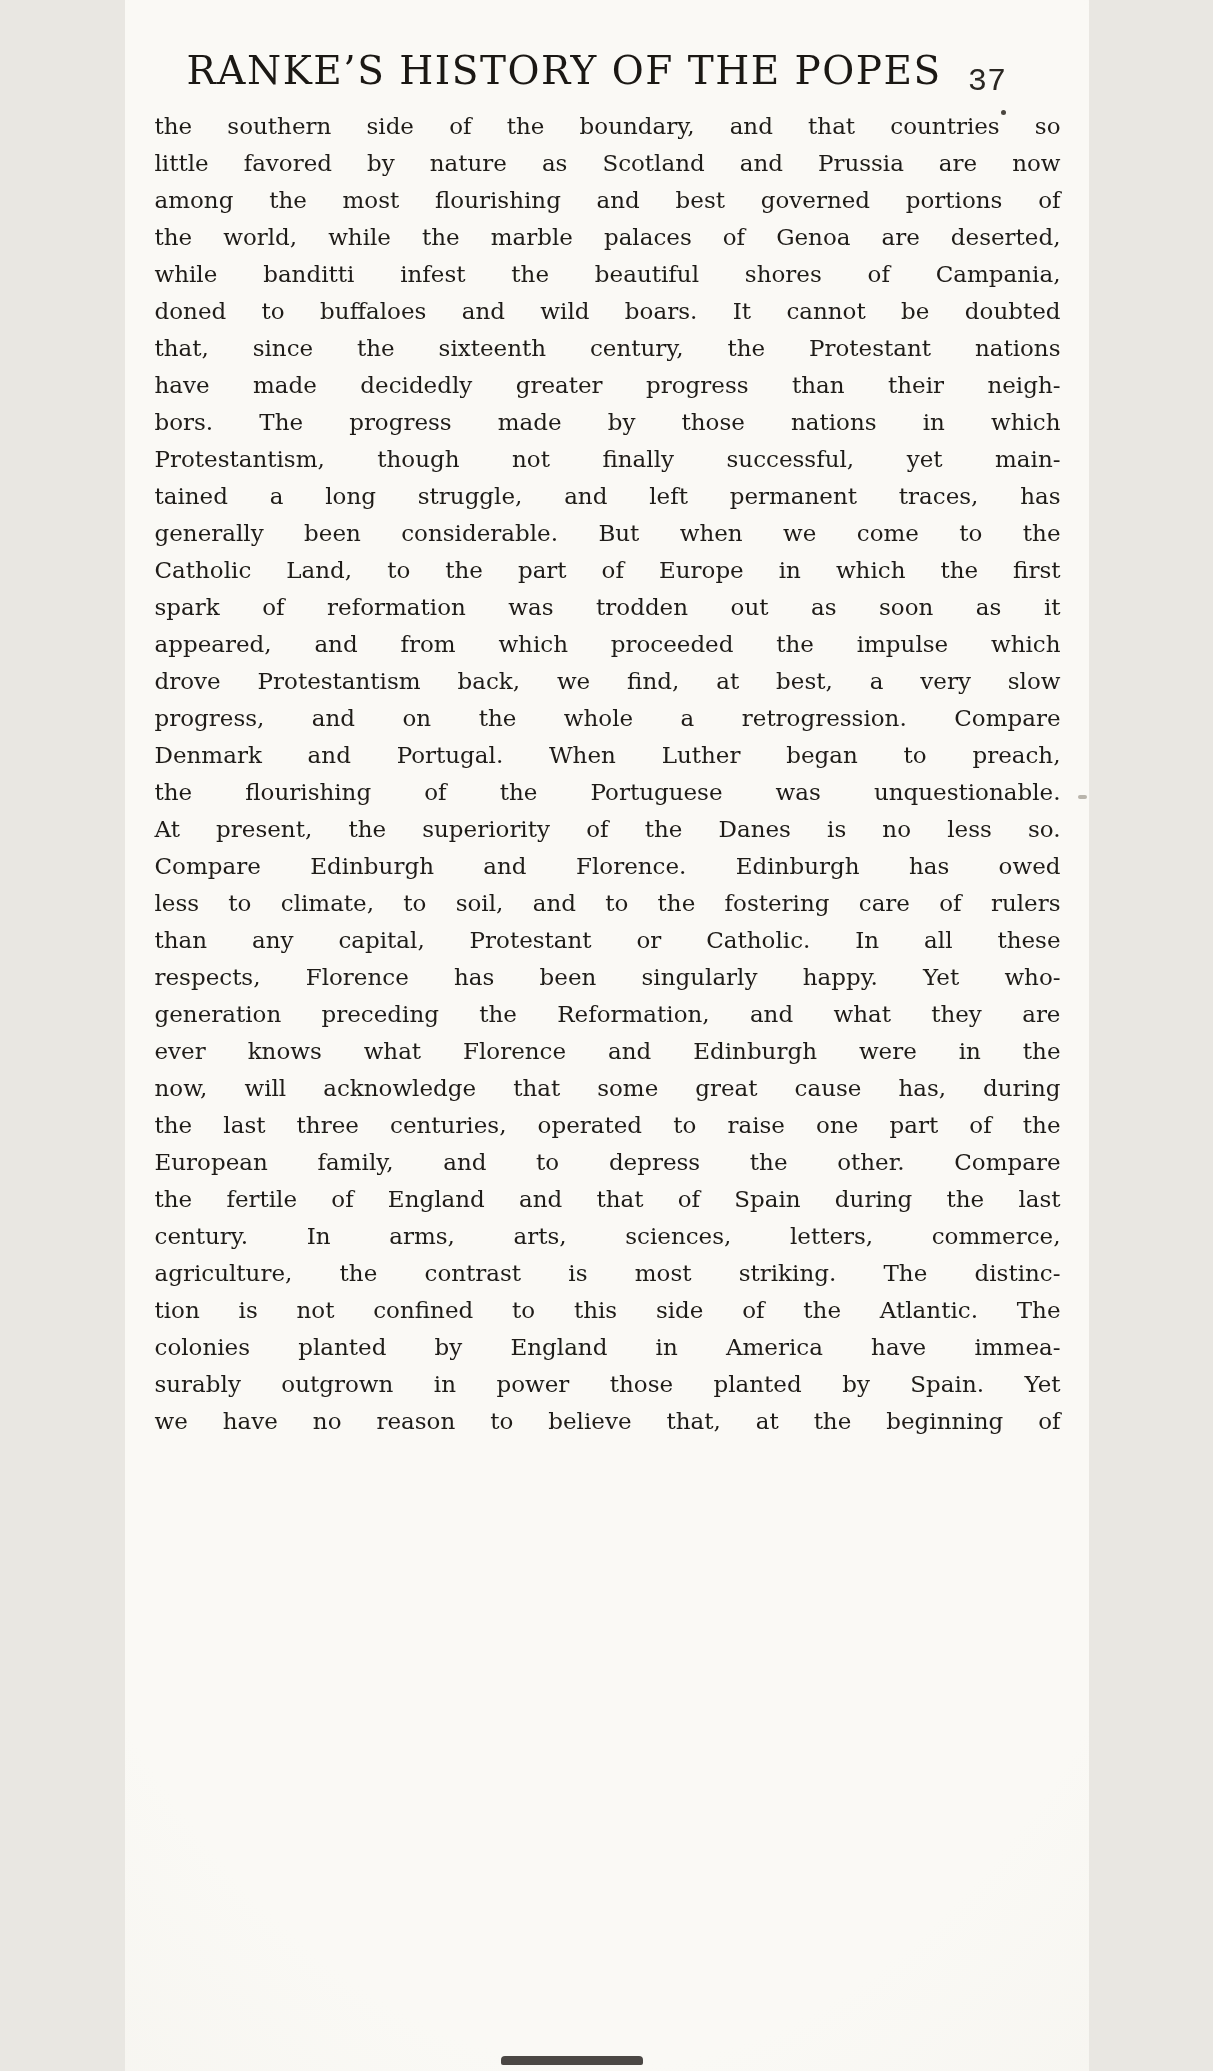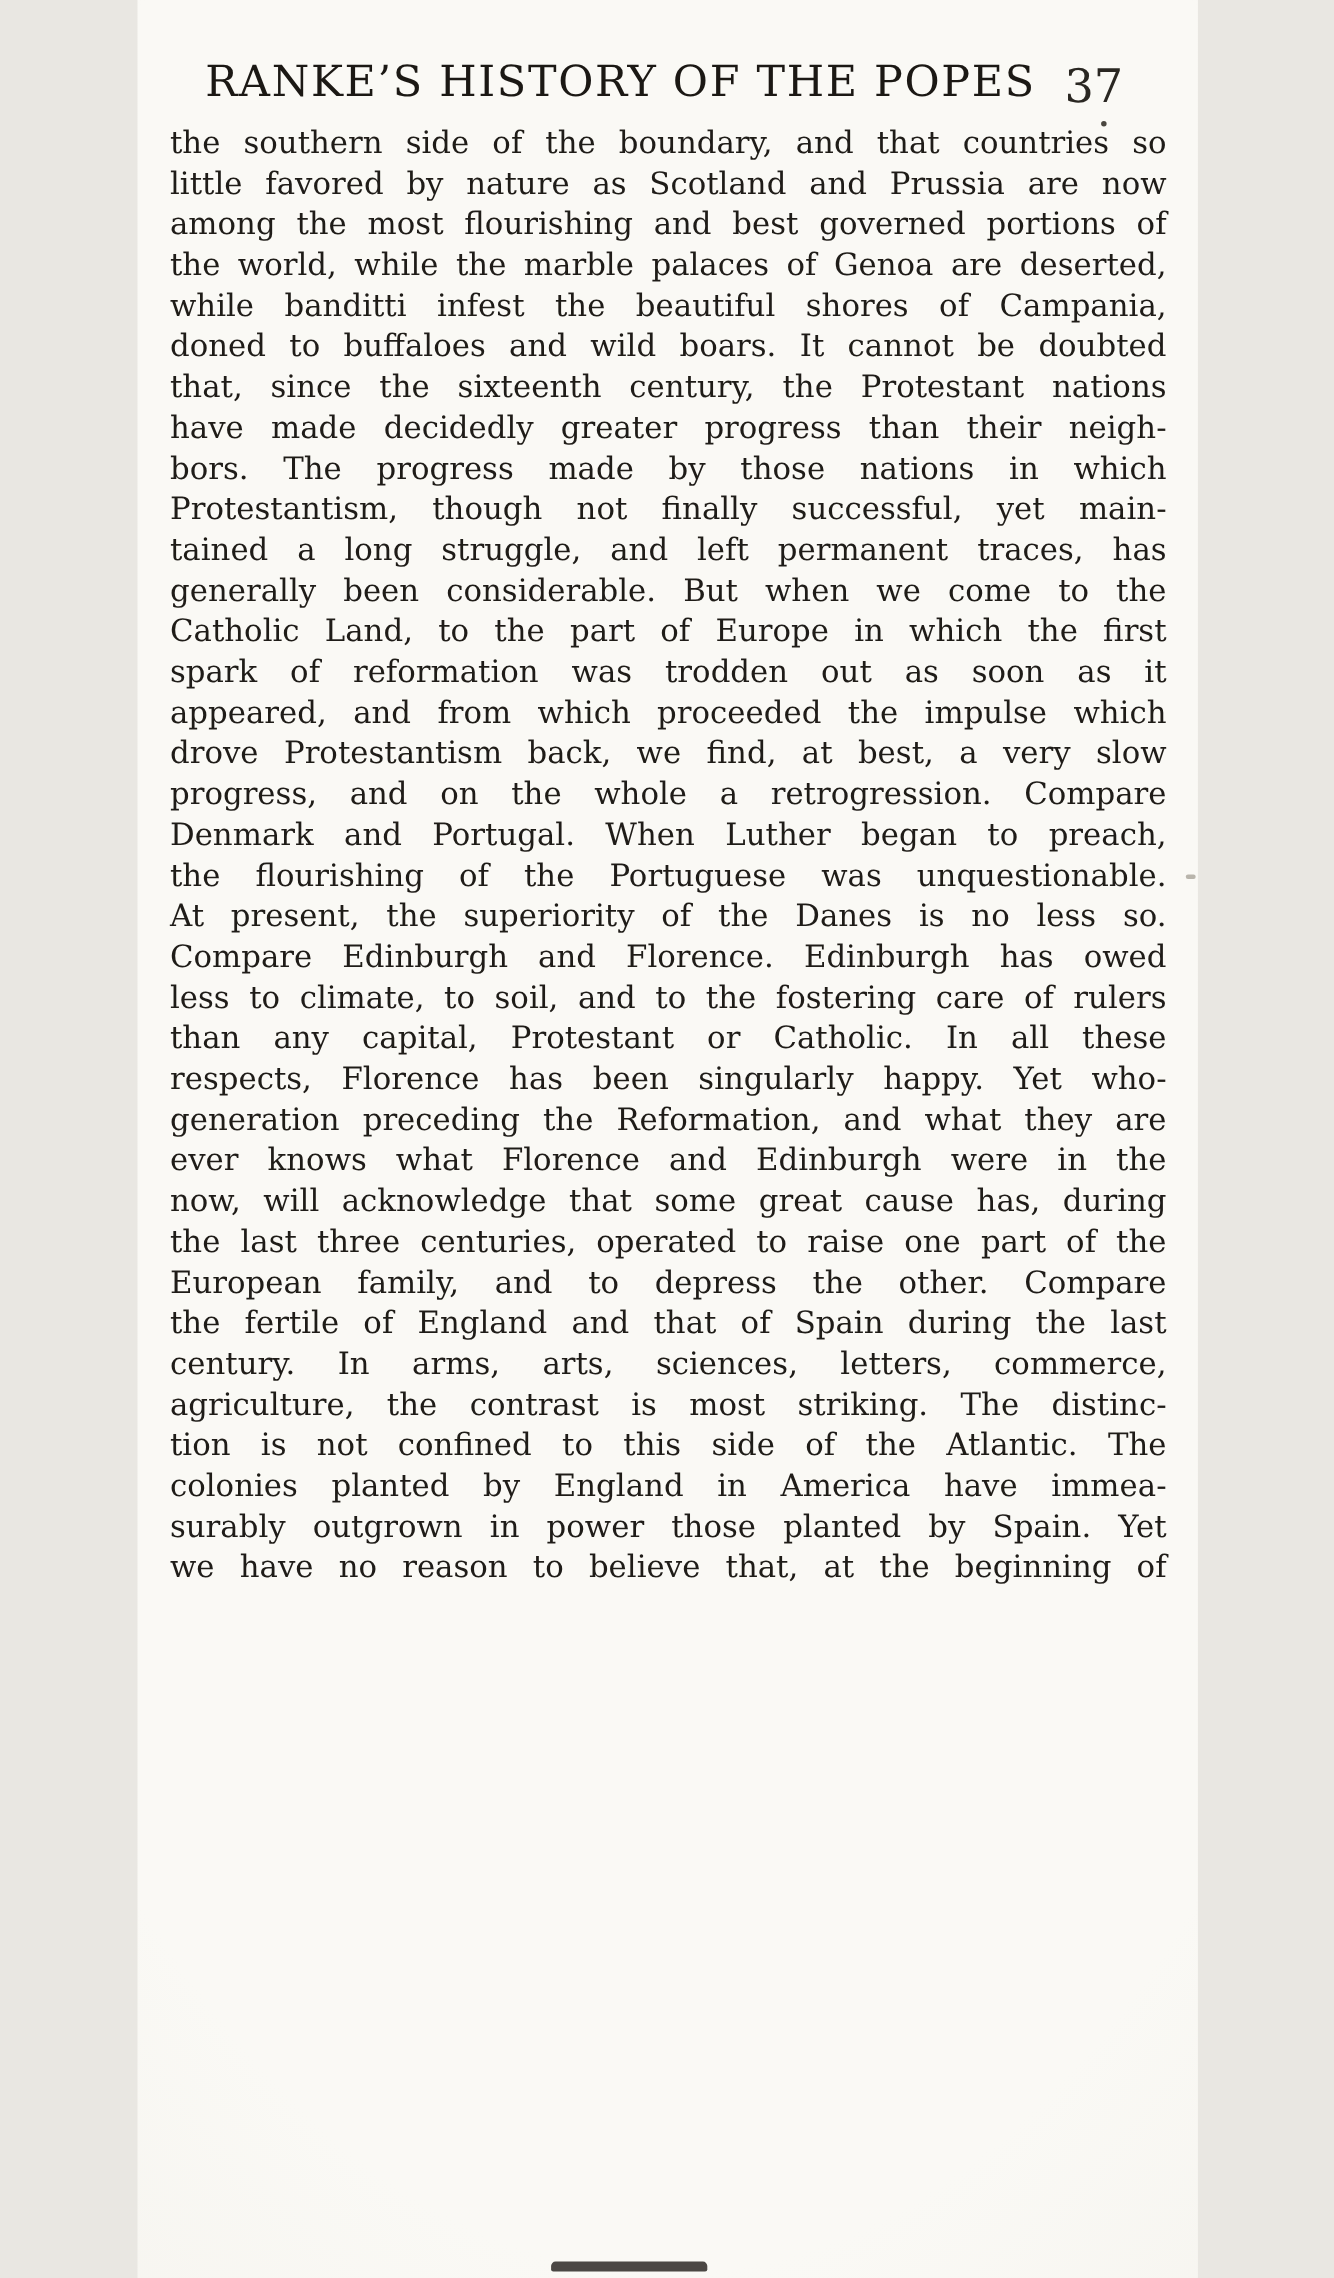--- a/index.html
+++ b/index.html
@@ -23,28 +23,29 @@
     align-items: baseline;
     padding: 48px 0 0 62px;
   }
   .title {
     font-size: 39px;
     letter-spacing: 1.5px;
     white-space: nowrap;
     color: #1b1814;
   }
   .page-number {
-    font-size: 42px;
+    font-size: 32px;
     margin-left: 26px;
     transform: translateY(6px);
     color: #2a2722;
+    font-family: Liberation Mono, monospace;
   }
   .body-text {
     padding: 14px 28px 0 30px;
-    font-size: 28px;
+    font-size: 23px;
     line-height: 37px;
     color: #1f1c18;
   }
   .text-line {
     text-align: justify;
     text-align-last: justify;
     text-justify: inter-word;
     white-space: normal;
   }
   

